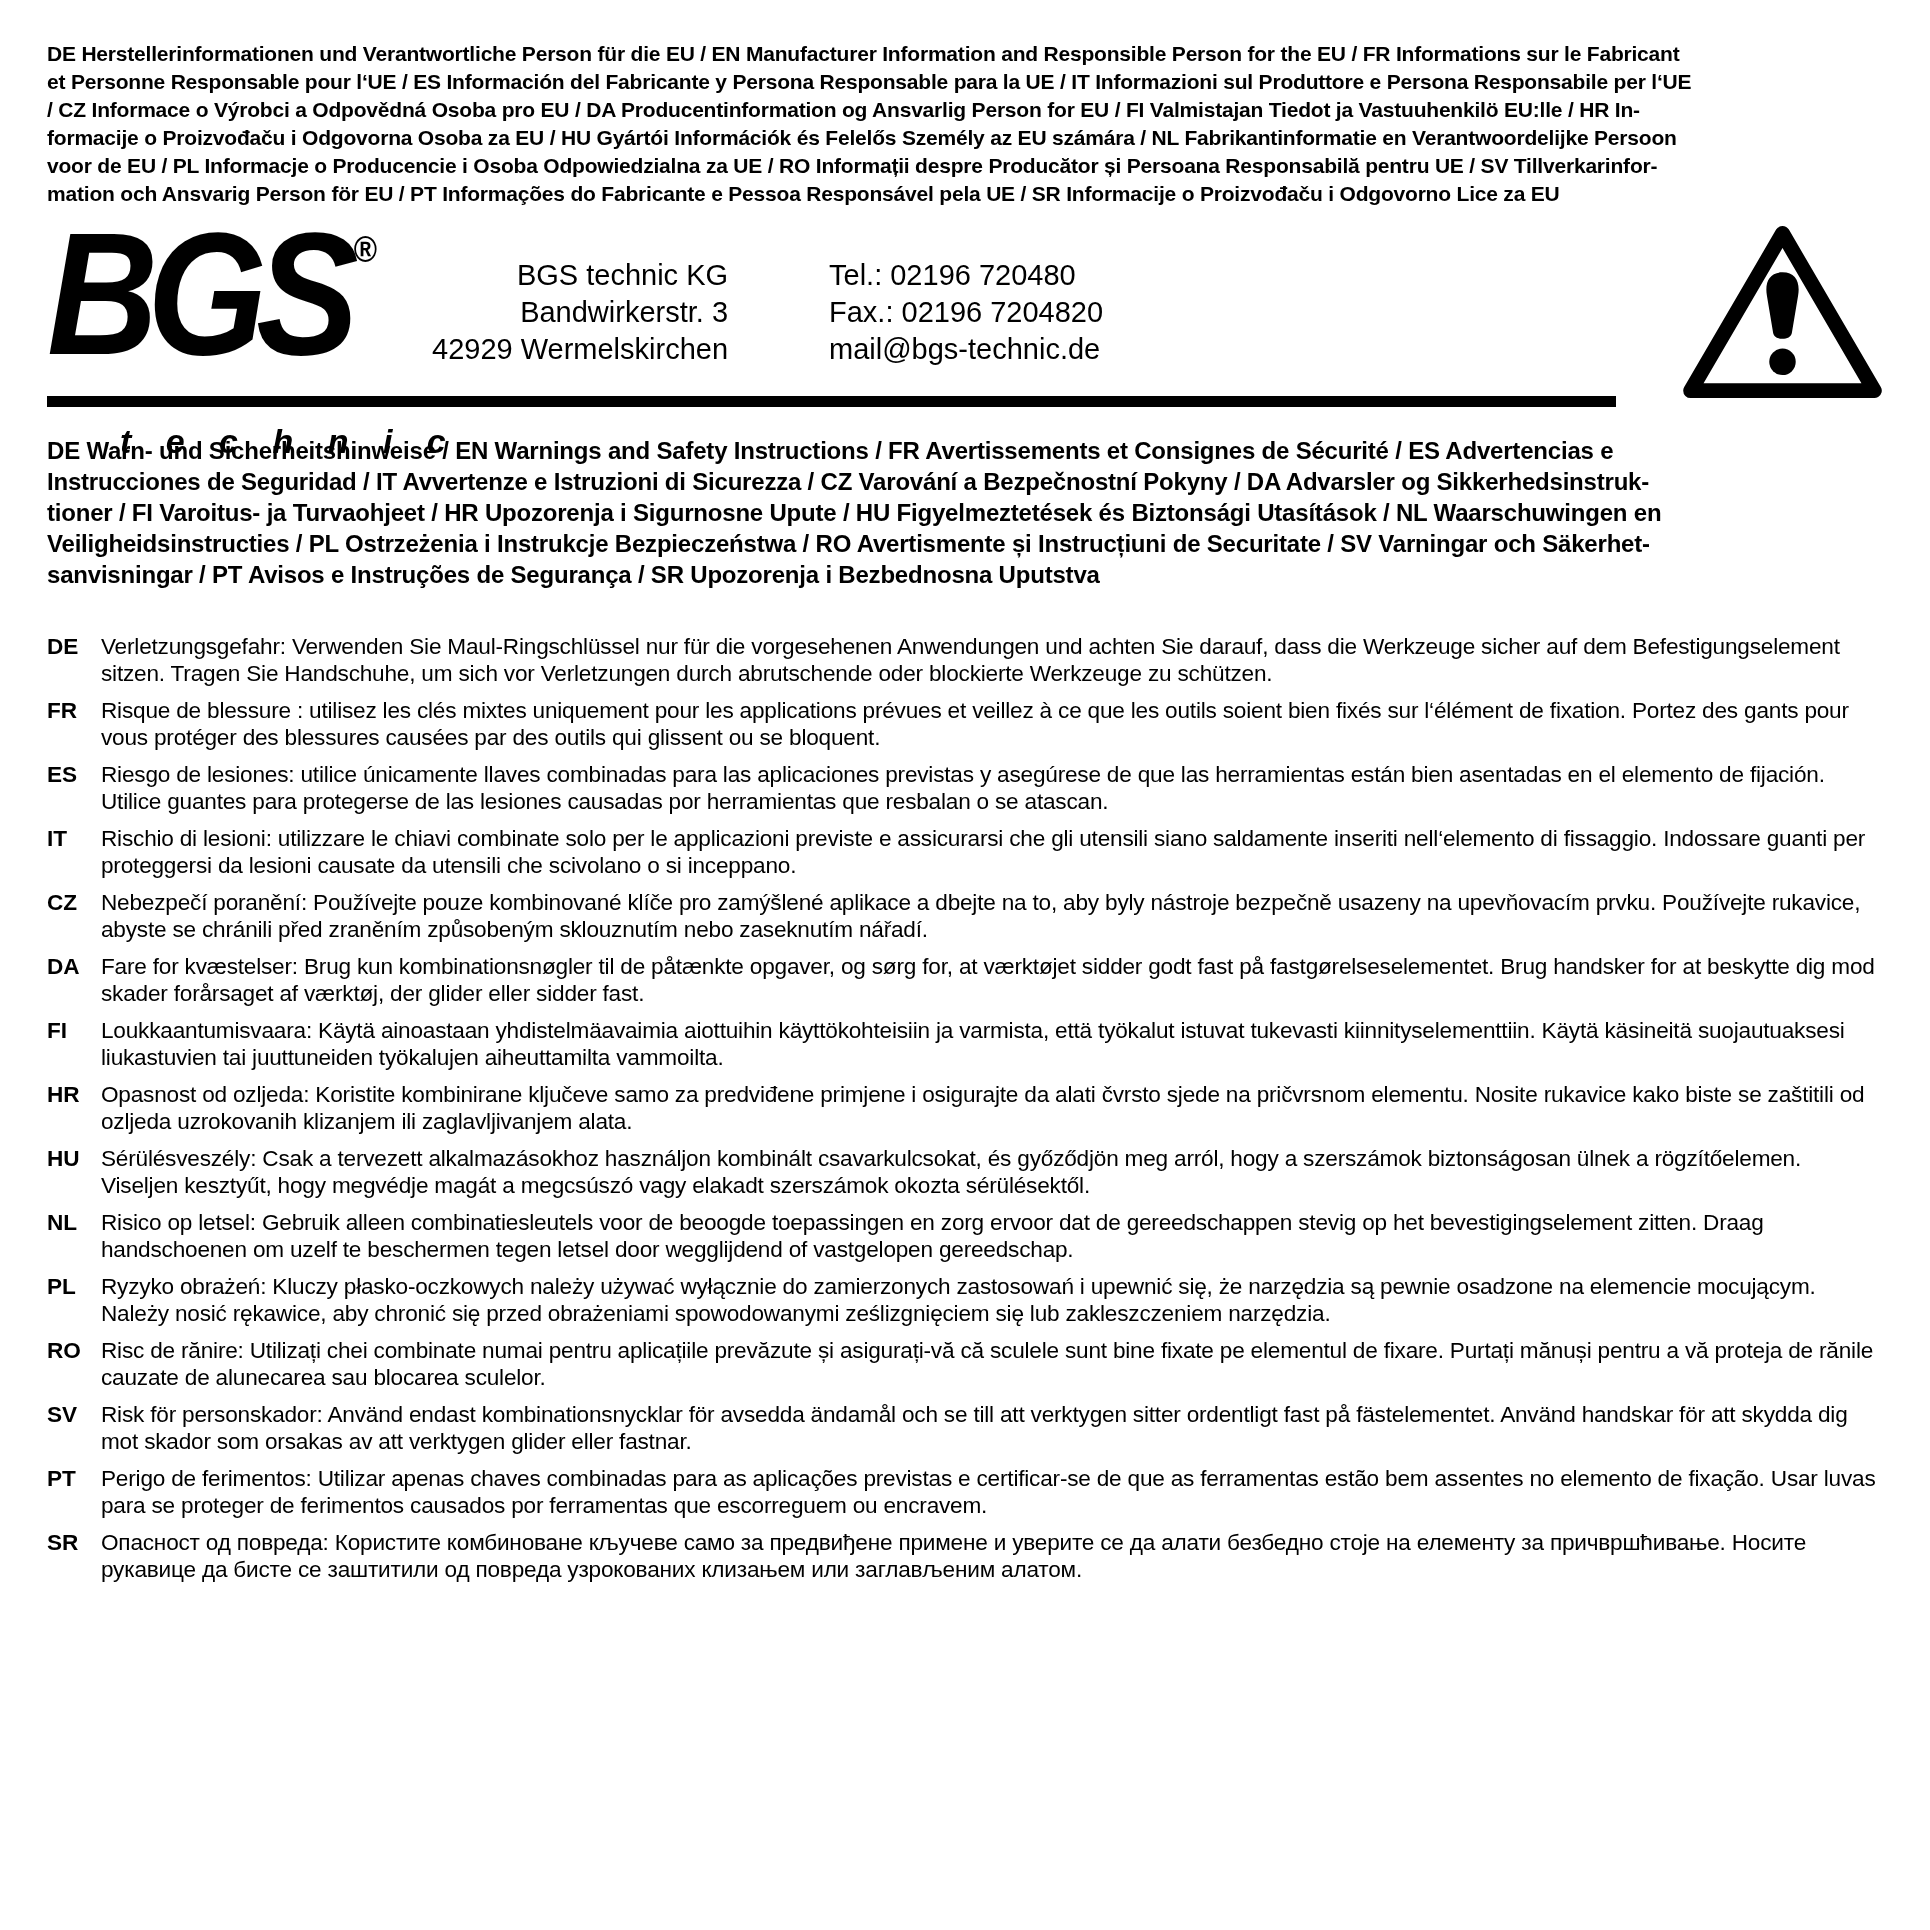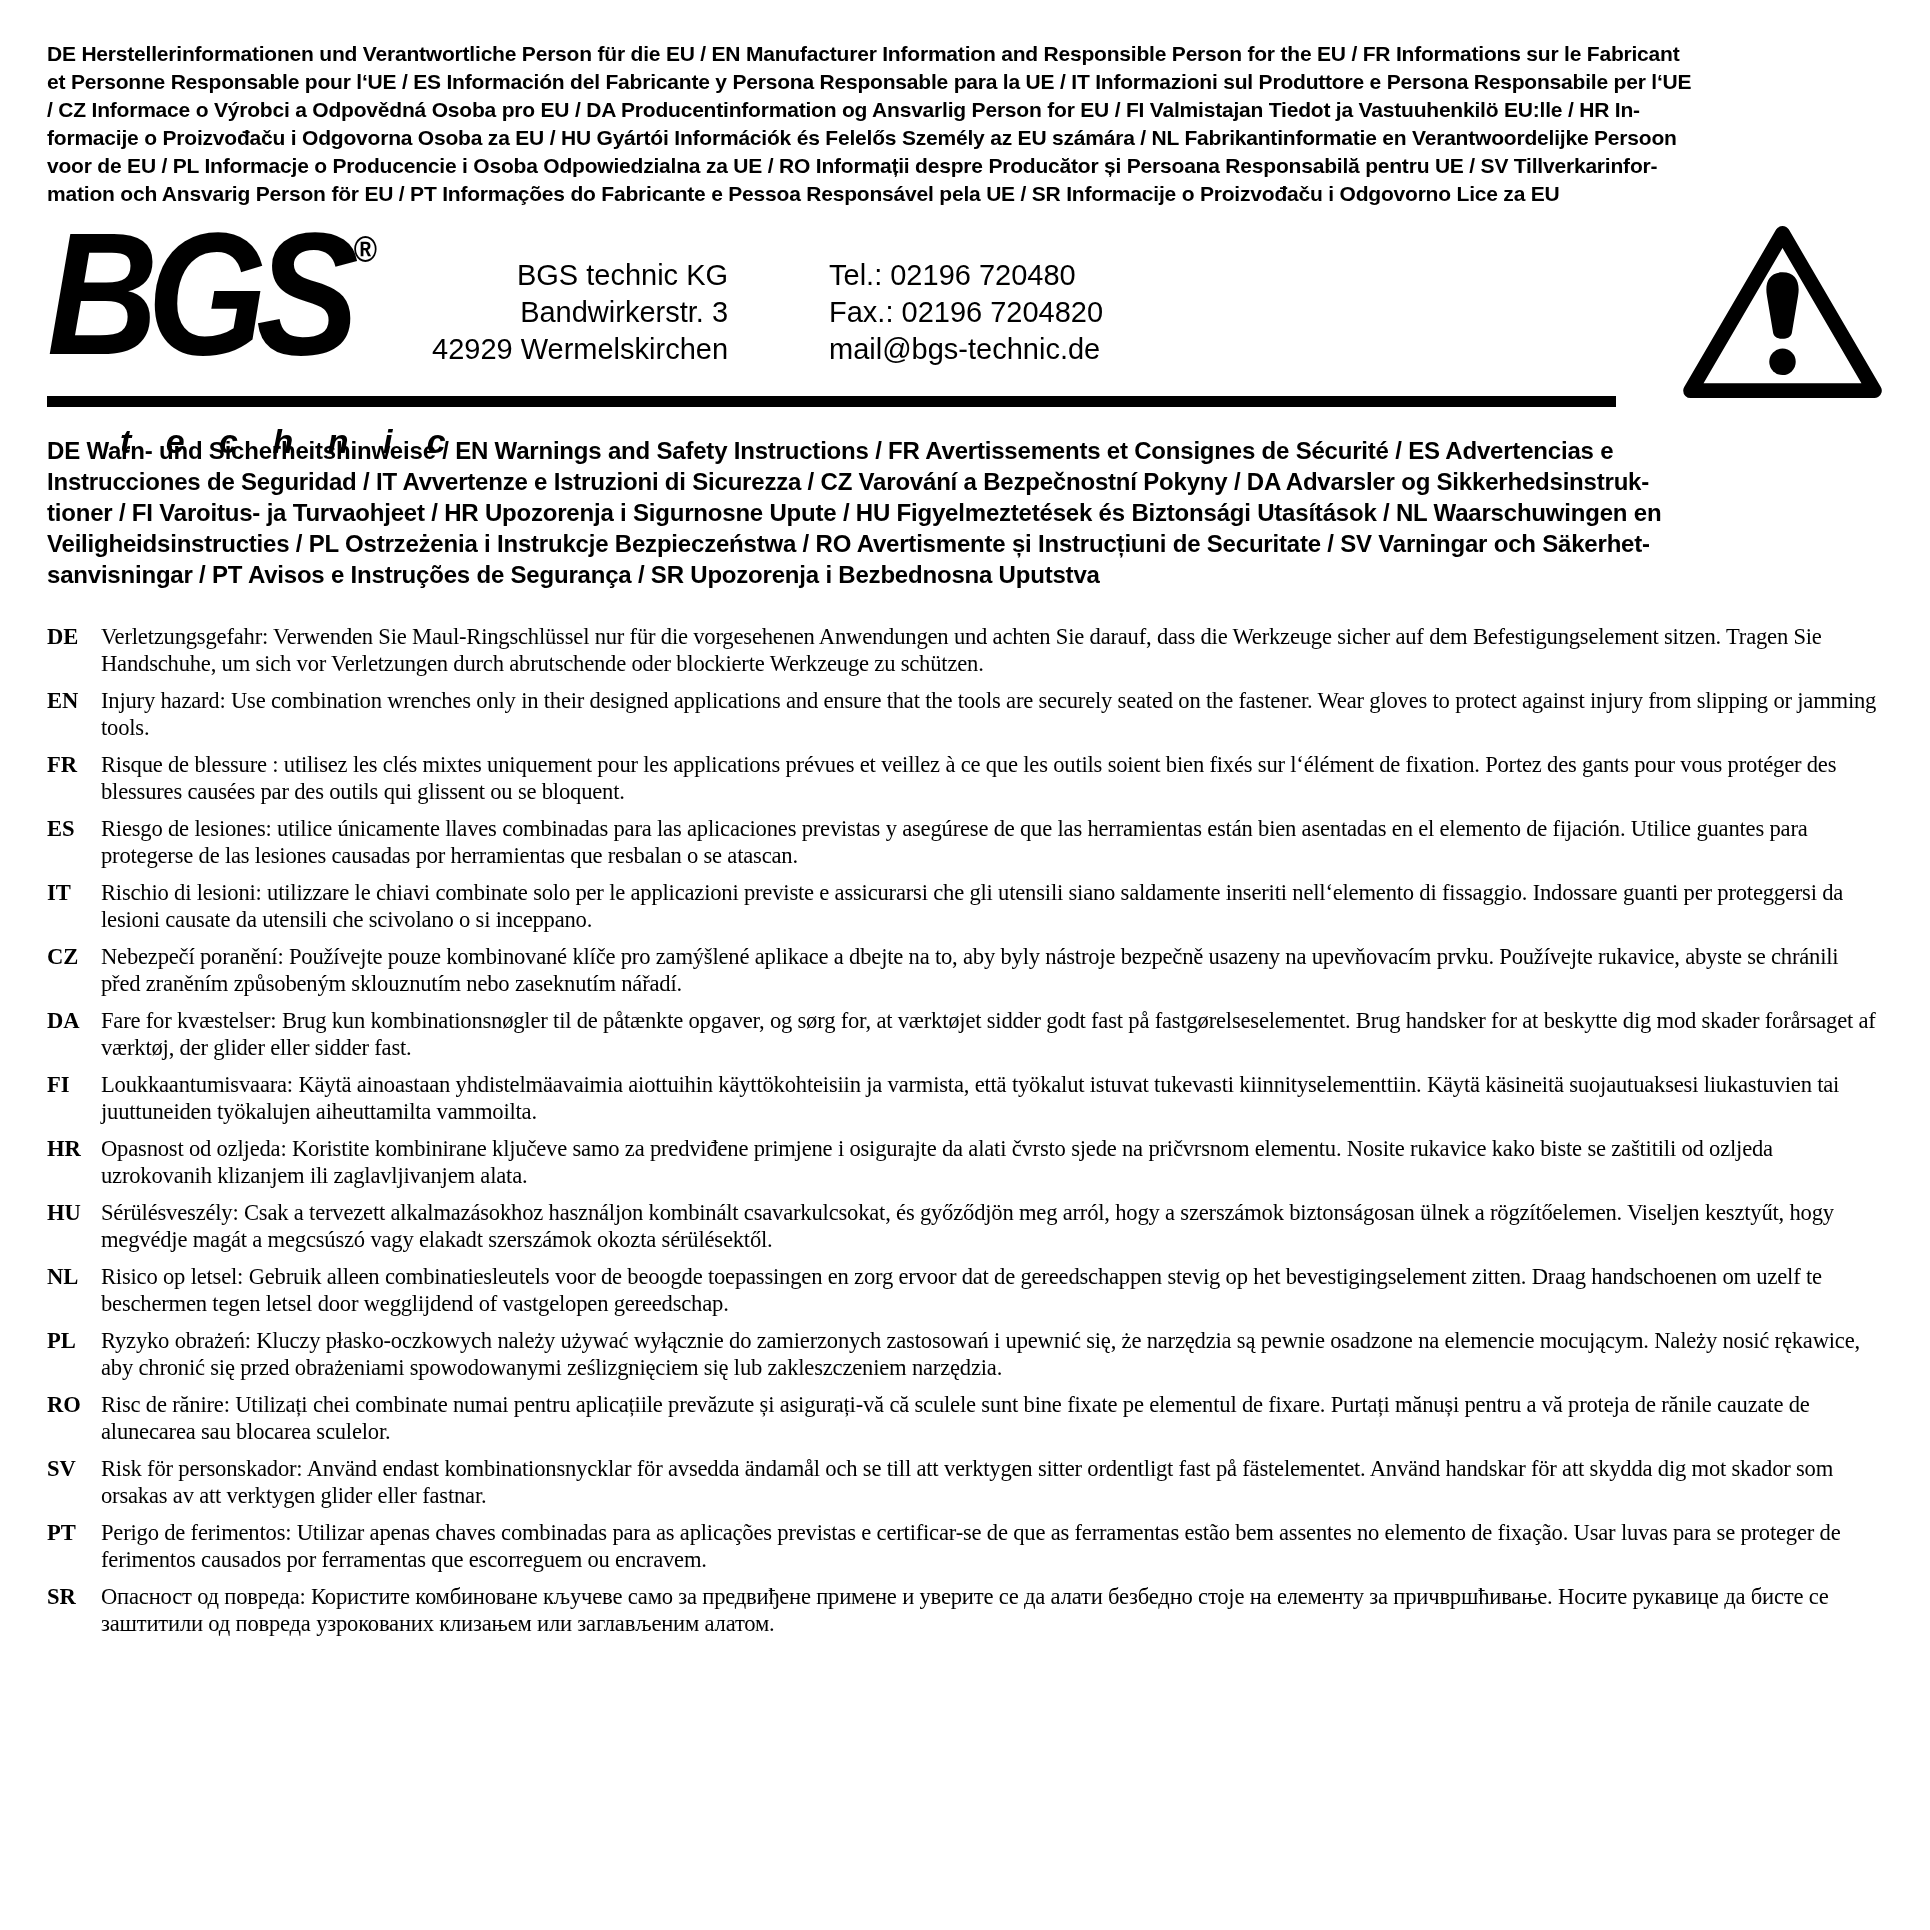--- a/index.html
+++ b/index.html
@@ -62,21 +62,21 @@
 
   .h2 {
     font-weight: bold;
     font-size: 24px;
     line-height: 31px;
     letter-spacing: -0.2px;
     white-space: pre-line;
     margin-top: 28px;
   }
 
-  .warnings { margin-top: 34px; font-family: Liberation Serif, serif; }
+  .warnings { margin-top: 44px; }
   .warn-row { display: flex; align-items: flex-start; margin-bottom: 11px; }
   .wcode {
     flex: 0 0 54px; width: 54px;
     font-weight: bold; font-size: 22.6px; line-height: 26.5px;
   }
   .wtext {
     font-size: 22.6px; line-height: 26.5px; letter-spacing: -0.2px;
     max-width: 1782px;
   }
 </style>
@@ -127,24 +127,20 @@
 tioner  /  FI Varoitus- ja Turvaohjeet  /  HR Upozorenja i Sigurnosne Upute  /  HU Figyelmeztetések és Biztonsági Utasítások  /  NL Waarschuwingen en
 Veiligheidsinstructies  /  PL Ostrzeżenia i Instrukcje Bezpieczeństwa  /  RO Avertismente și Instrucțiuni de Securitate  /  SV Varningar och Säkerhet-
 sanvisningar  /  PT Avisos e Instruções de Segurança  /  SR Upozorenja i Bezbednosna Uputstva</div>
 
   <div class="warnings" id="warnings-list">
       <div class="warn-row">
         <span class="wcode">DE</span>
         <div class="wtext">Verletzungsgefahr: Verwenden Sie Maul-Ringschlüssel nur für die vorgesehenen Anwendungen und achten Sie darauf, dass die Werkzeuge sicher auf dem Befestigungselement sitzen. Tragen Sie Handschuhe, um sich vor Verletzungen durch abrutschende oder blockierte Werkzeuge zu schützen.</div>
       </div>
       <div class="warn-row">
-        <span class="wcode">EN</span>
-        <div class="wtext">Injury hazard: Use combination wrenches only in their designed applications and ensure that the tools are securely seated on the fastener. Wear gloves to protect against injury from slipping or jamming tools.</div>
-      </div>
-      <div class="warn-row">
         <span class="wcode">FR</span>
         <div class="wtext">Risque de blessure : utilisez les clés mixtes uniquement pour les applications prévues et veillez à ce que les outils soient bien fixés sur l‘élément de fixation. Portez des gants pour vous protéger des blessures causées par des outils qui glissent ou se bloquent.</div>
       </div>
       <div class="warn-row">
         <span class="wcode">ES</span>
         <div class="wtext">Riesgo de lesiones: utilice únicamente llaves combinadas para las aplicaciones previstas y asegúrese de que las herramientas están bien asentadas en el elemento de fijación. Utilice guantes para protegerse de las lesiones causadas por herramientas que resbalan o se atascan.</div>
       </div>
       <div class="warn-row">
         <span class="wcode">IT</span>
         <div class="wtext">Rischio di lesioni: utilizzare le chiavi combinate solo per le applicazioni previste e assicurarsi che gli utensili siano saldamente inseriti nell‘elemento di fissaggio. Indossare guanti per proteggersi da lesioni causate da utensili che scivolano o si inceppano.</div>

